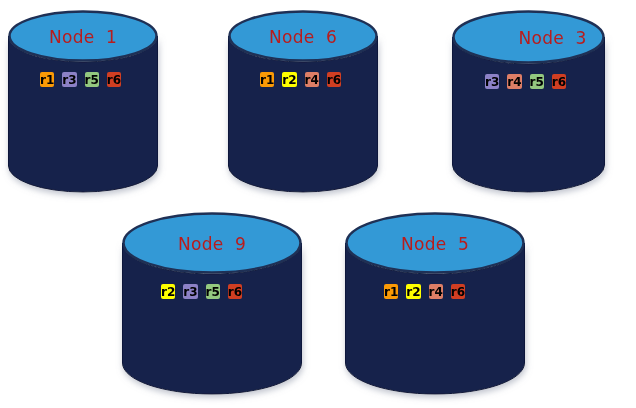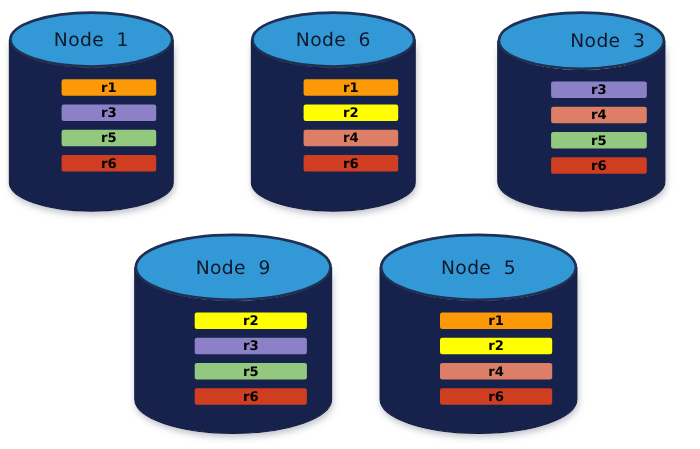--- a/index.html
+++ b/index.html
@@ -23,35 +23,35 @@
     position: absolute;
     left: 0;
     top: 0;
     overflow: visible;
   }
   .node-title {
     position: absolute;
     left: 0;
     width: 100%;
     text-align: center;
-    color: #0f172a;
+    color: #b91c1c;
     font-size: 17px;
     font-weight: 400;
     letter-spacing: 0.3px;
     white-space: pre;
     z-index: 3;
     pointer-events: none;
   }
   .replica-list {
     position: absolute;
-    left: 16px;
+    left: 0;
     width: 100%;
     z-index: 3;
     display: flex;
-    flex-direction: column;
+    flex-direction: row;
   }
   .replica-bar {
     height: 15px;
     border-radius: 2px;
     position: relative;
     display: flex;
     align-items: center;
     justify-content: center;
     box-sizing: border-box;
   }

